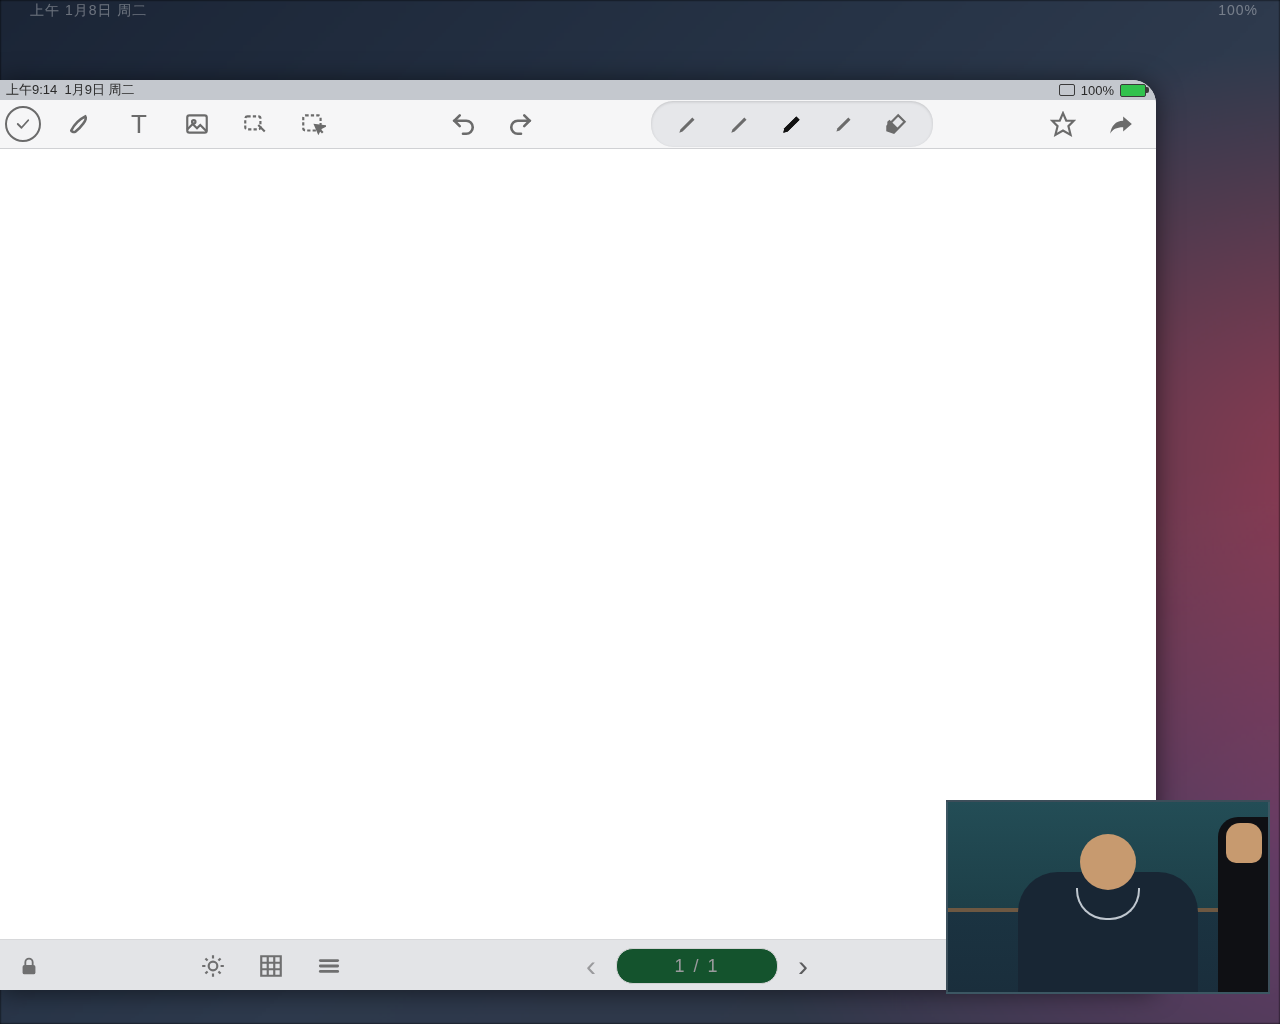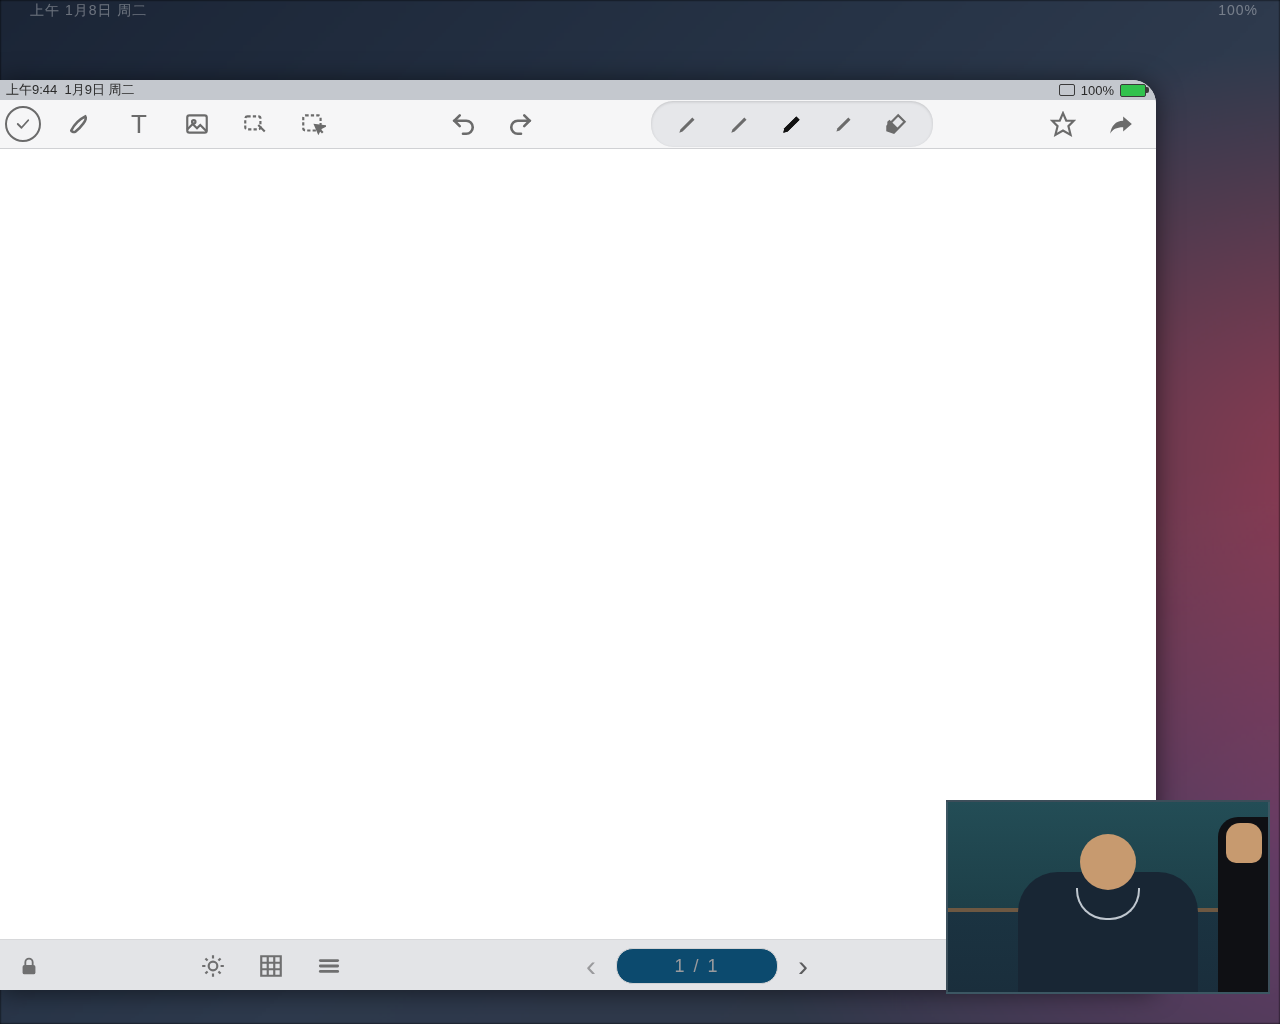--- a/index.html
+++ b/index.html
@@ -145,21 +145,21 @@
     display: flex;
     align-items: center;
     gap: 20px;
     padding: 0 14px;
   }
   .bottom-toolbar .tool-btn { color: #6f6f70; }
   .bottom-toolbar .spacer.grow { flex:1; }
 
   .page-indicator {
     width: 160px; height: 34px;
-    background: #0c4a6e;
+    background: #14532d;
     border: 1px solid #d2d2d4;
     border-radius: 17px;
     display: flex; align-items: center; justify-content: center;
     color: #9a9a9d;
     font-size: 18px;
     letter-spacing: 2px;
   }
   .chev { font-size: 30px; color: #9a9a9d; line-height: 1; }
   .chev.enabled { color: #5c5c5e; }
   .chev[data-interactable="true"] { cursor: pointer; }
@@ -233,21 +233,21 @@
 
 <div class="outer-top-strip" data-interactable="false">
   <span data-interactable="false">上午 1月8日 周二</span>
   <span data-interactable="false">100%</span>
 </div>
 
 <div class="ipad-window" data-interactable="false">
 
   <div class="ipad-statusbar" data-interactable="false">
     <div data-interactable="false">
-      <span data-interactable="false">上午9:44</span>&nbsp;
+      <span data-interactable="false">上午9:14</span>&nbsp;
       <span data-interactable="false">1月9日 周二</span>
     </div>
     <div class="right" data-interactable="false">
       <span class="screenrec-icon" data-interactable="false"></span>
       <span data-interactable="false">100%</span>
       <span class="batt" data-interactable="false"></span>
     </div>
   </div>
 
   <div class="top-toolbar" data-interactable="false">

